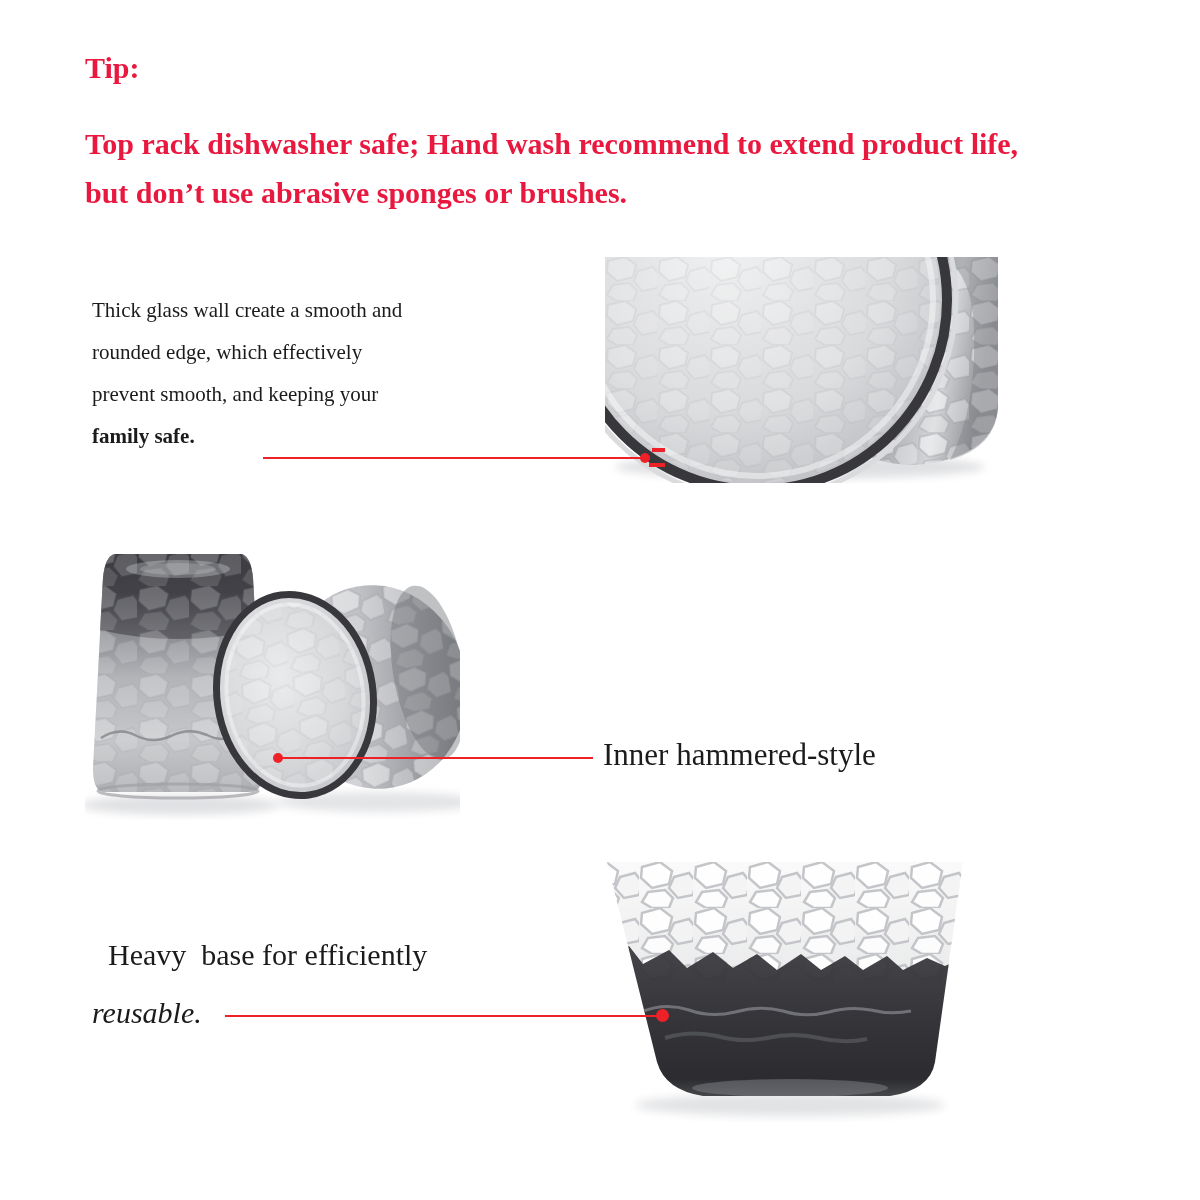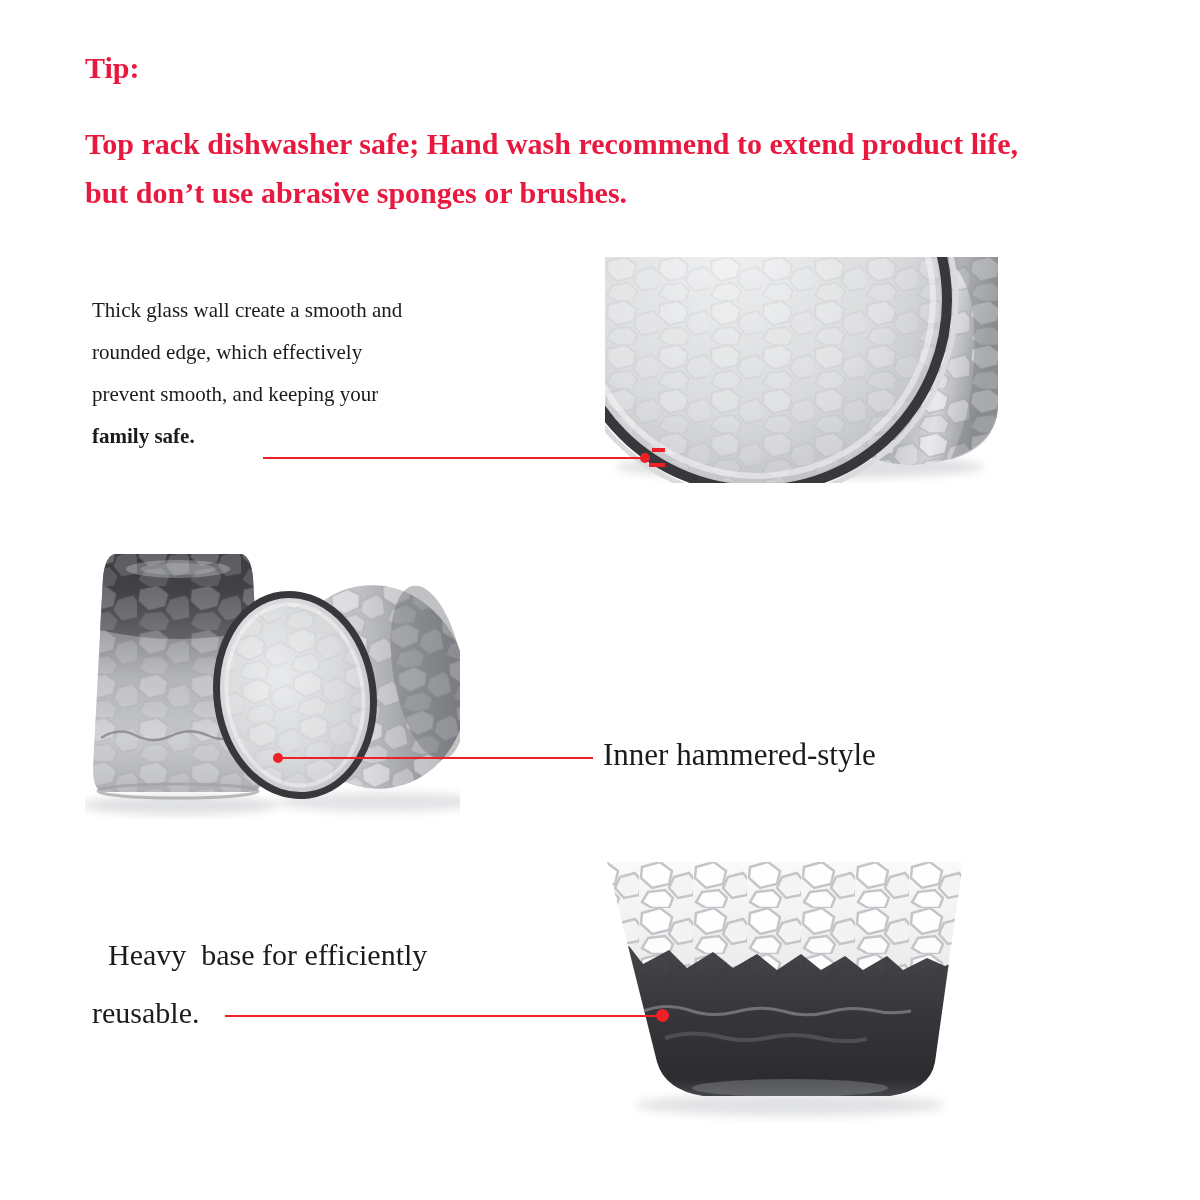--- a/index.html
+++ b/index.html
@@ -134,21 +134,21 @@
         </g>
       </g>
     </svg>
   </div>
 
   <div class="dot" style="left:273px;top:753px;width:10px;height:10px;"></div>
   <div class="leader" style="left:278px;top:757px;width:315px;"></div>
   <div class="abs txt black-31" style="left:603px;top:737px;">Inner hammered-style</div>
 
   <div class="abs txt black-30" style="left:108px;top:909px;margin-top:28px;">Heavy  base for efficiently</div>
-  <div class="abs txt black-30" style="left:92px;top:995px;">reusable.</div>
+  <div class="abs txt black-30" style="left:92px;top:995px;font-style:italic;">reusable.</div>
 
   <div class="abs" style="left:585px;top:862px;width:395px;height:260px;">
     <svg width="395" height="260" viewBox="0 0 395 260">
       <defs>
         <pattern id="hamC" width="54" height="46" patternUnits="userSpaceOnUse">
           <path d="M3 5 L21 0 L33 9 L30 22 L13 26 L2 16 Z" fill="#ffffff" fill-opacity="0.9" stroke="#c3c5c8" stroke-width="2.5"></path>
           <path d="M35 15 L50 11 L57 20 L54 33 L39 36 L30 26 Z" fill="#f4f4f5" fill-opacity="0.85" stroke="#c3c5c8" stroke-width="2.5"></path>
           <path d="M9 30 L26 28 L34 36 L30 46 L13 46 L3 40 Z" fill="#ffffff" fill-opacity="0.8" stroke="#c3c5c8" stroke-width="2.5"></path>
         </pattern>
         <linearGradient id="topGradC" x1="0" y1="0" x2="0" y2="1">

